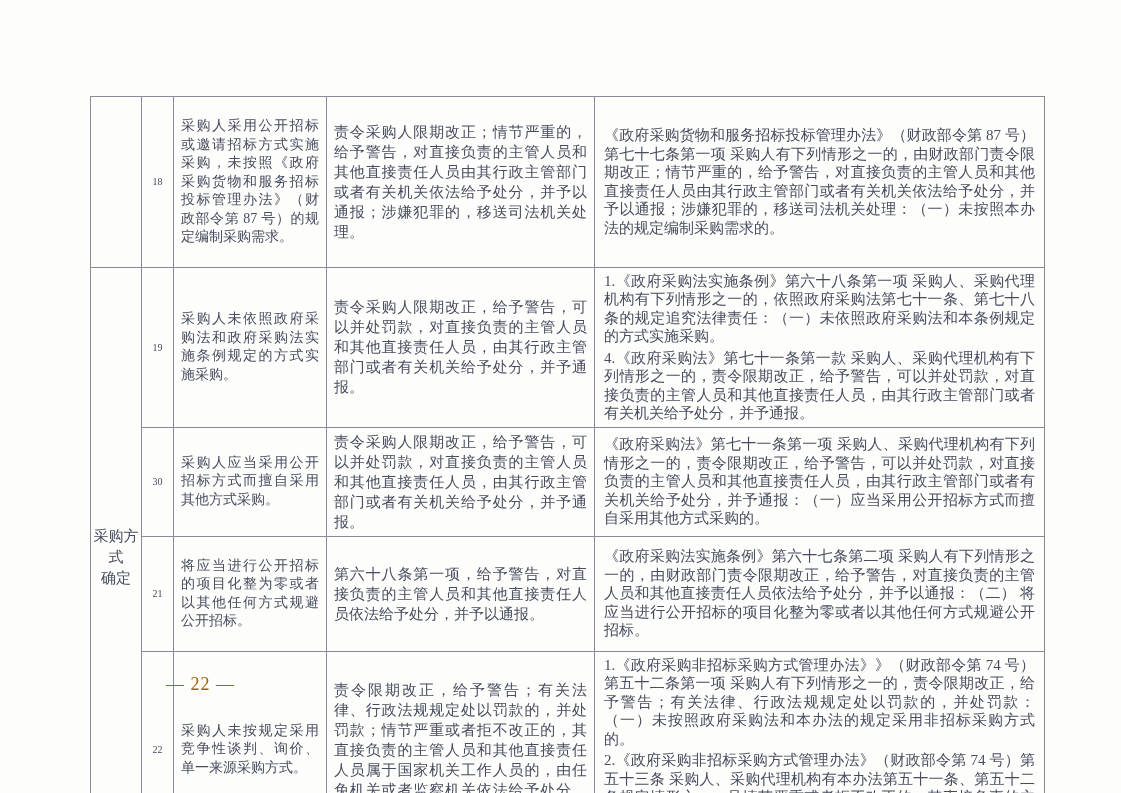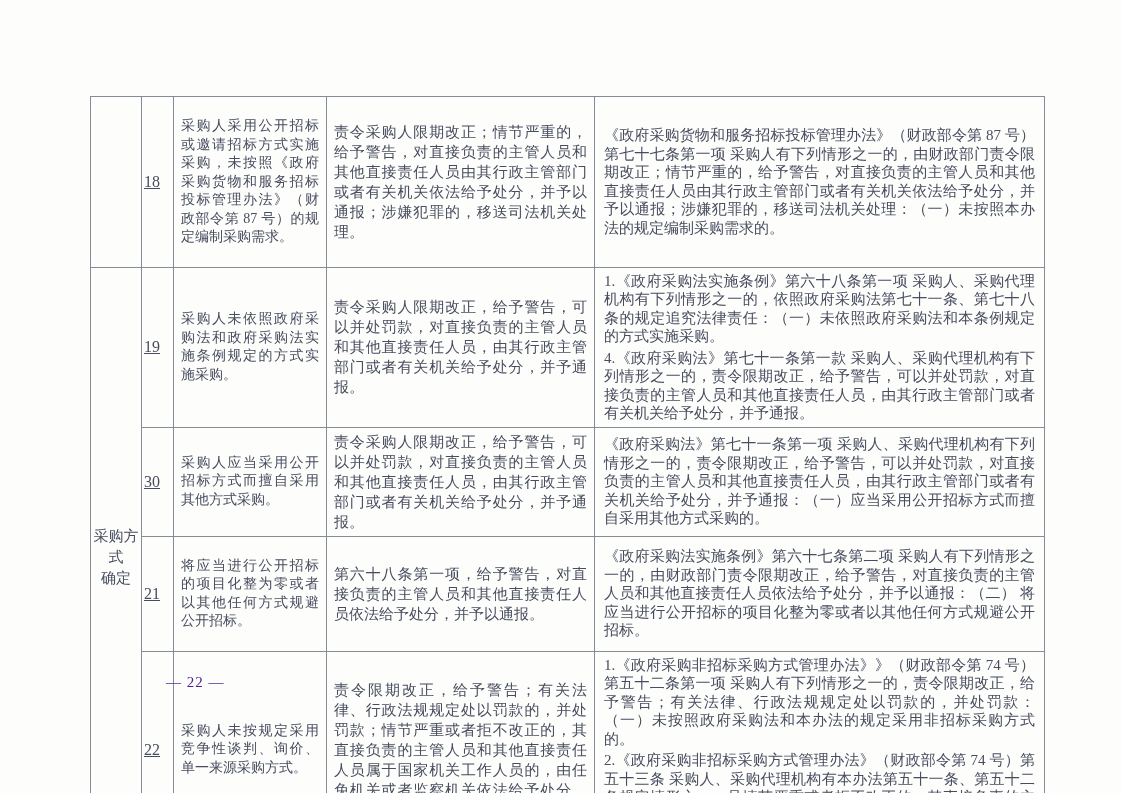--- a/index.html
+++ b/index.html
@@ -28,24 +28,23 @@
     vertical-align: middle;
     overflow: hidden;
   }
   .cell-category {
     text-align: center;
     font-size: 15px;
     line-height: 21px;
     padding: 2px;
   }
   .cell-num {
-    text-align: left;
-    font-size: 16px;
+    text-align: center;
+    font-size: 10px;
     padding: 2px;
-    text-decoration: underline;
   }
   .cell-violation {
     font-size: 14px;
     line-height: 18.5px;
     text-align: justify;
     padding: 20px 7px;
   }
   .cell-penalty {
     font-size: 15px;
     line-height: 20px;
@@ -58,23 +57,23 @@
     line-height: 18.5px;
     text-align: justify;
     padding: 4px 9px;
   }
   .cell-legal .para + .para { margin-top: 3px; }
   .cell-legal .para:empty { display: none; }
   .page-number {
     position: absolute;
     left: 166px;
     top: 674px;
-    font-size: 15px;
+    font-size: 18px;
     letter-spacing: 1px;
-    color: #4c1d95;
+    color: #a16207;
   }
 </style>
 </head>
 <body>
 
 <div class="page">
 
   <table class="doc-table">
     <colgroup>
       <col style="width:51px">

